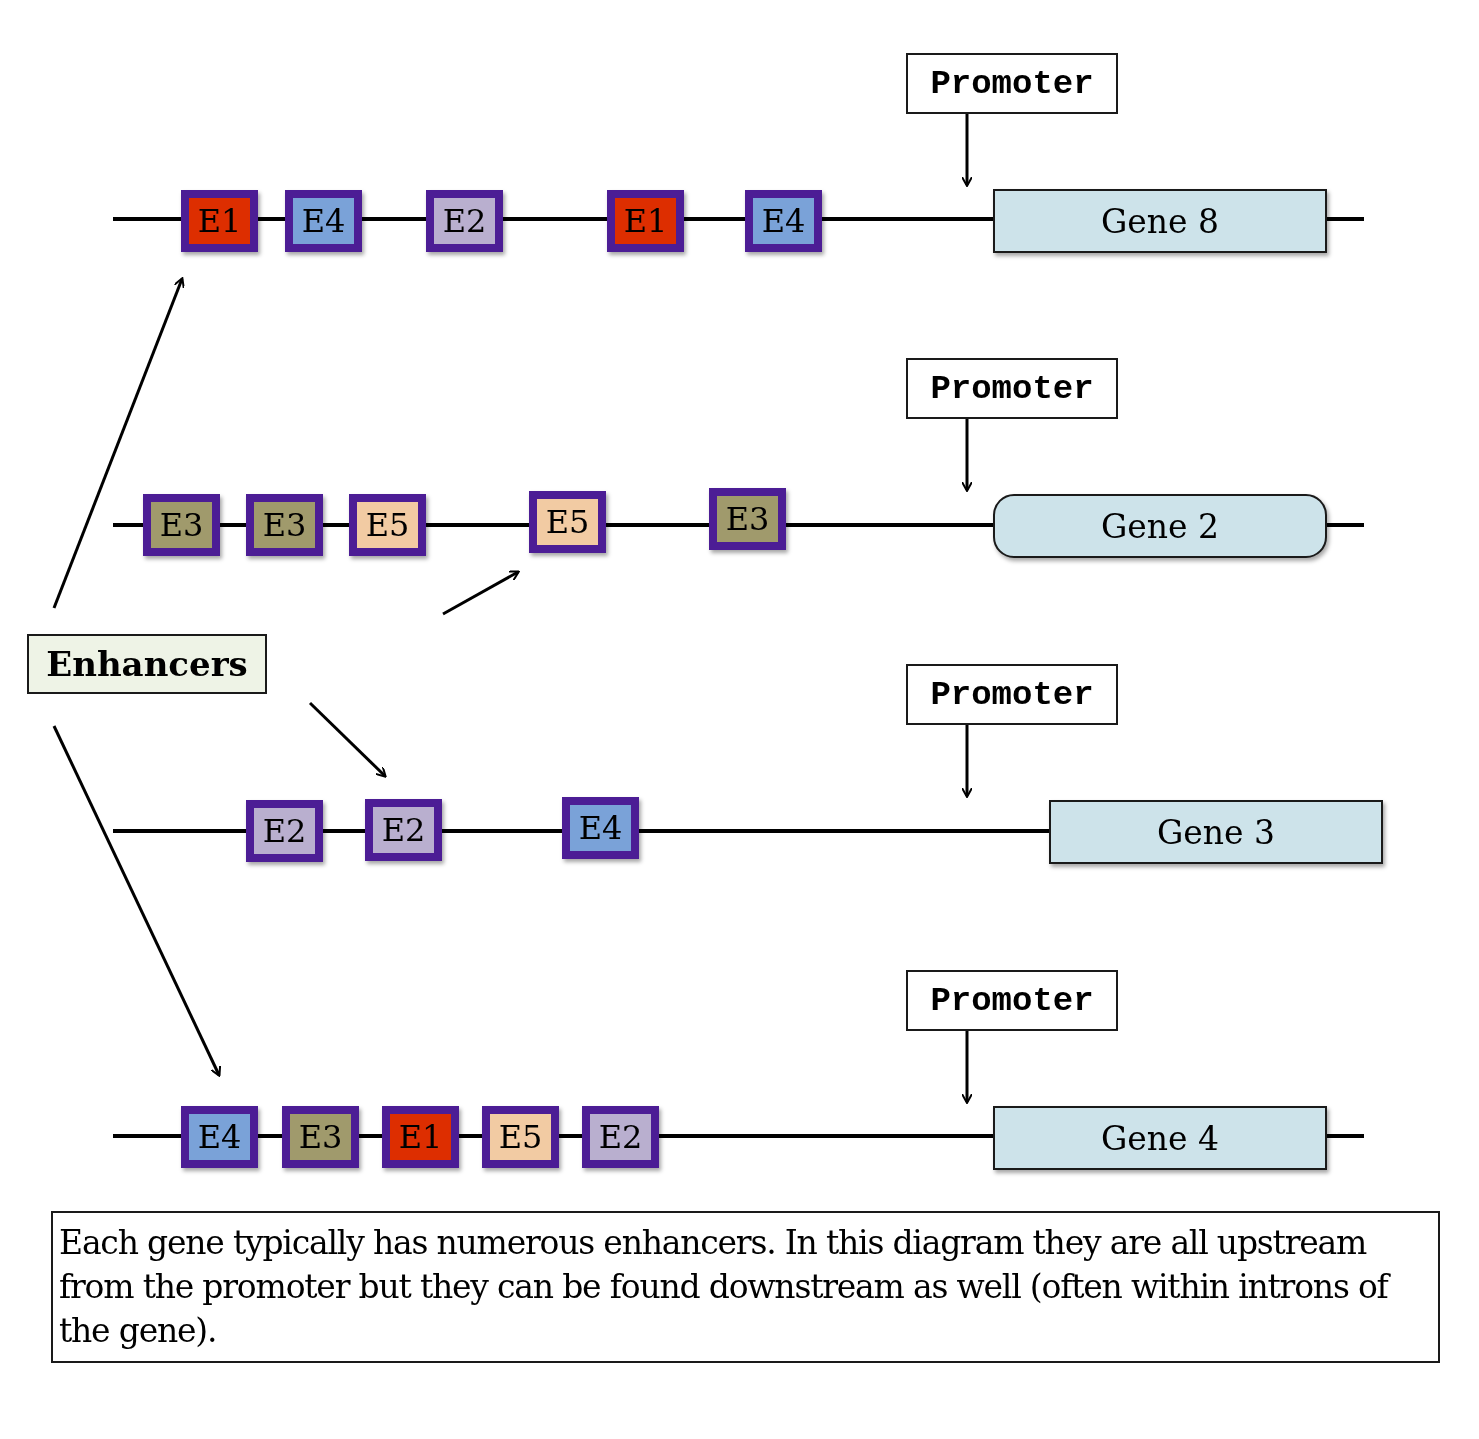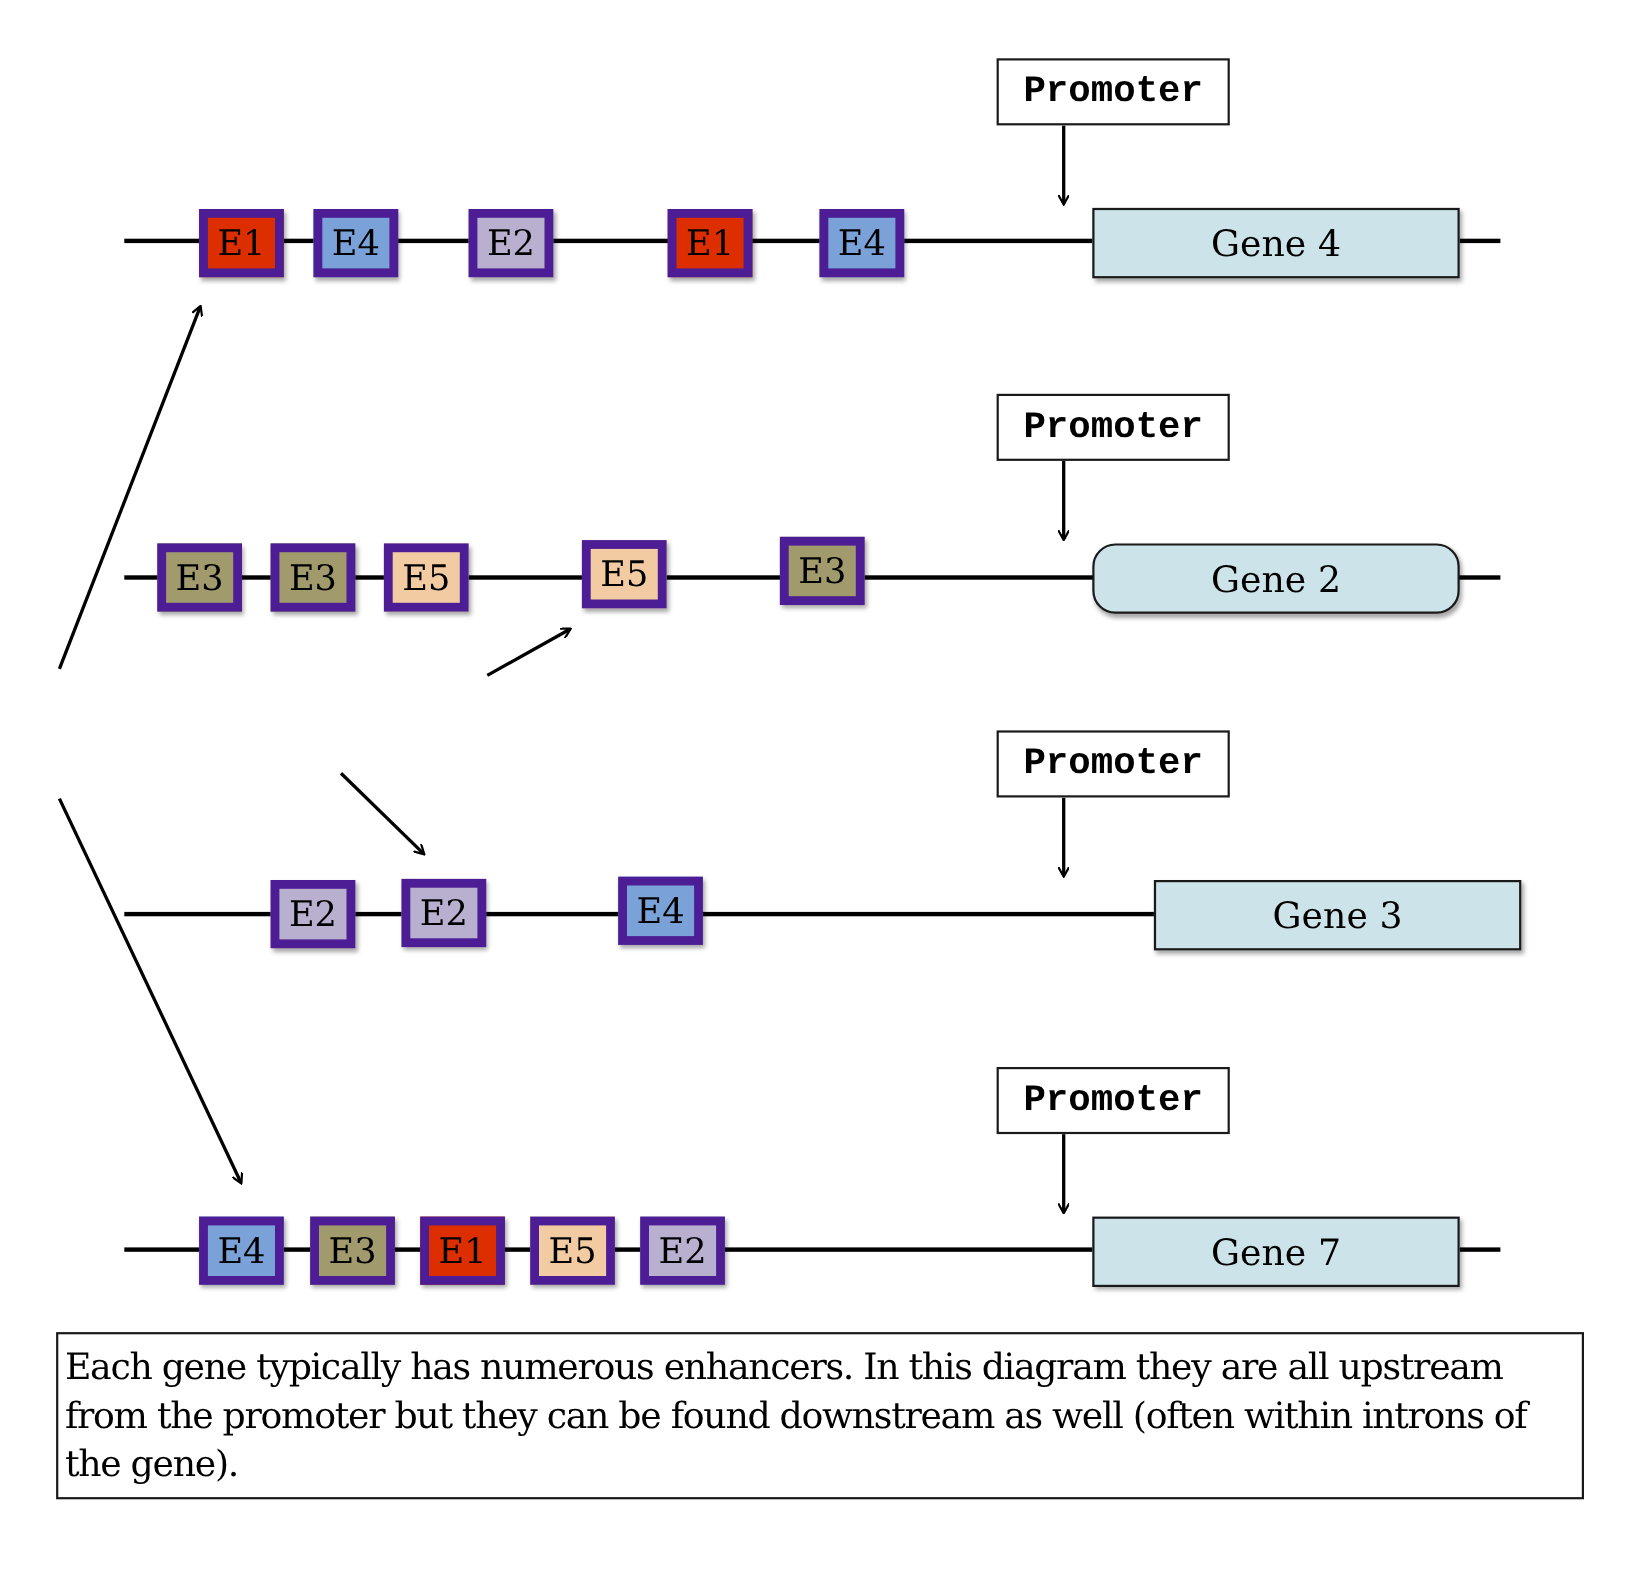--- a/index.html
+++ b/index.html
@@ -56,30 +56,31 @@
         <line x1="54" y1="726" x2="219" y2="1075" stroke="#000" stroke-width="3" marker-end="url(#ah)"></line>
       </g>
     <g id="promoter-arrows">
         <line x1="967" y1="114" x2="967" y2="185" stroke="#000" stroke-width="3" marker-end="url(#ah)"></line>
         <line x1="967" y1="419" x2="967" y2="490" stroke="#000" stroke-width="3" marker-end="url(#ah)"></line>
         <line x1="967" y1="725" x2="967" y2="796" stroke="#000" stroke-width="3" marker-end="url(#ah)"></line>
         <line x1="967" y1="1031" x2="967" y2="1102" stroke="#000" stroke-width="3" marker-end="url(#ah)"></line>
       </g>
   </svg>
 
+  <div class="enhancers-label" style="background: rgb(238, 243, 230);">Enhancers</div>
 
   <div id="rows-container">
       <div>
         <div class="dna-line" style="left: 113px; width: 1251px; top: 217px;"></div>
         <div class="enh" style="left: 181px; top: 190px; background: rgb(221, 46, 0);">E1</div>
         <div class="enh" style="left: 285px; top: 190px; background: rgb(122, 162, 216);">E4</div>
         <div class="enh" style="left: 426px; top: 190px; background: rgb(185, 175, 207);">E2</div>
         <div class="enh" style="left: 607px; top: 190px; background: rgb(221, 46, 0);">E1</div>
         <div class="enh" style="left: 745px; top: 190px; background: rgb(122, 162, 216);">E4</div>
-        <div class="gene" style="left: 993px; top: 189px; background: rgb(205, 227, 234);">Gene 4</div>
+        <div class="gene" style="left: 993px; top: 189px; background: rgb(205, 227, 234);">Gene 8</div>
         <div class="promoter" style="left: 862px; top: 53px;">Promoter</div>
       </div>
       <div>
         <div class="dna-line" style="left: 113px; width: 1251px; top: 523px;"></div>
         <div class="enh" style="left: 143px; top: 494px; background: rgb(160, 154, 108);">E3</div>
         <div class="enh" style="left: 246px; top: 494px; background: rgb(160, 154, 108);">E3</div>
         <div class="enh" style="left: 349px; top: 494px; background: rgb(242, 203, 163);">E5</div>
         <div class="enh" style="left: 529px; top: 491px; background: rgb(242, 203, 163);">E5</div>
         <div class="enh" style="left: 709px; top: 488px; background: rgb(160, 154, 108);">E3</div>
         <div class="gene" style="left: 993px; top: 494px; background: rgb(205, 227, 234); border-radius: 21px;">Gene 2</div>
@@ -93,19 +94,19 @@
         <div class="gene" style="left: 1049px; top: 800px; background: rgb(205, 227, 234);">Gene 3</div>
         <div class="promoter" style="left: 862px; top: 664px;">Promoter</div>
       </div>
       <div>
         <div class="dna-line" style="left: 113px; width: 1251px; top: 1134px;"></div>
         <div class="enh" style="left: 181px; top: 1106px; background: rgb(122, 162, 216);">E4</div>
         <div class="enh" style="left: 282px; top: 1106px; background: rgb(160, 154, 108);">E3</div>
         <div class="enh" style="left: 382px; top: 1106px; background: rgb(221, 46, 0);">E1</div>
         <div class="enh" style="left: 482px; top: 1106px; background: rgb(242, 203, 163);">E5</div>
         <div class="enh" style="left: 582px; top: 1106px; background: rgb(185, 175, 207);">E2</div>
-        <div class="gene" style="left: 993px; top: 1106px; background: rgb(205, 227, 234);">Gene 7</div>
+        <div class="gene" style="left: 993px; top: 1106px; background: rgb(205, 227, 234);">Gene 4</div>
         <div class="promoter" style="left: 862px; top: 970px;">Promoter</div>
       </div>
     </div>
 
   <div class="caption">Each gene typically has numerous enhancers. In this diagram they are all upstream from the promoter but they can be found downstream as well (often within introns of the gene).</div>
 </div>
 
 </body></html>

